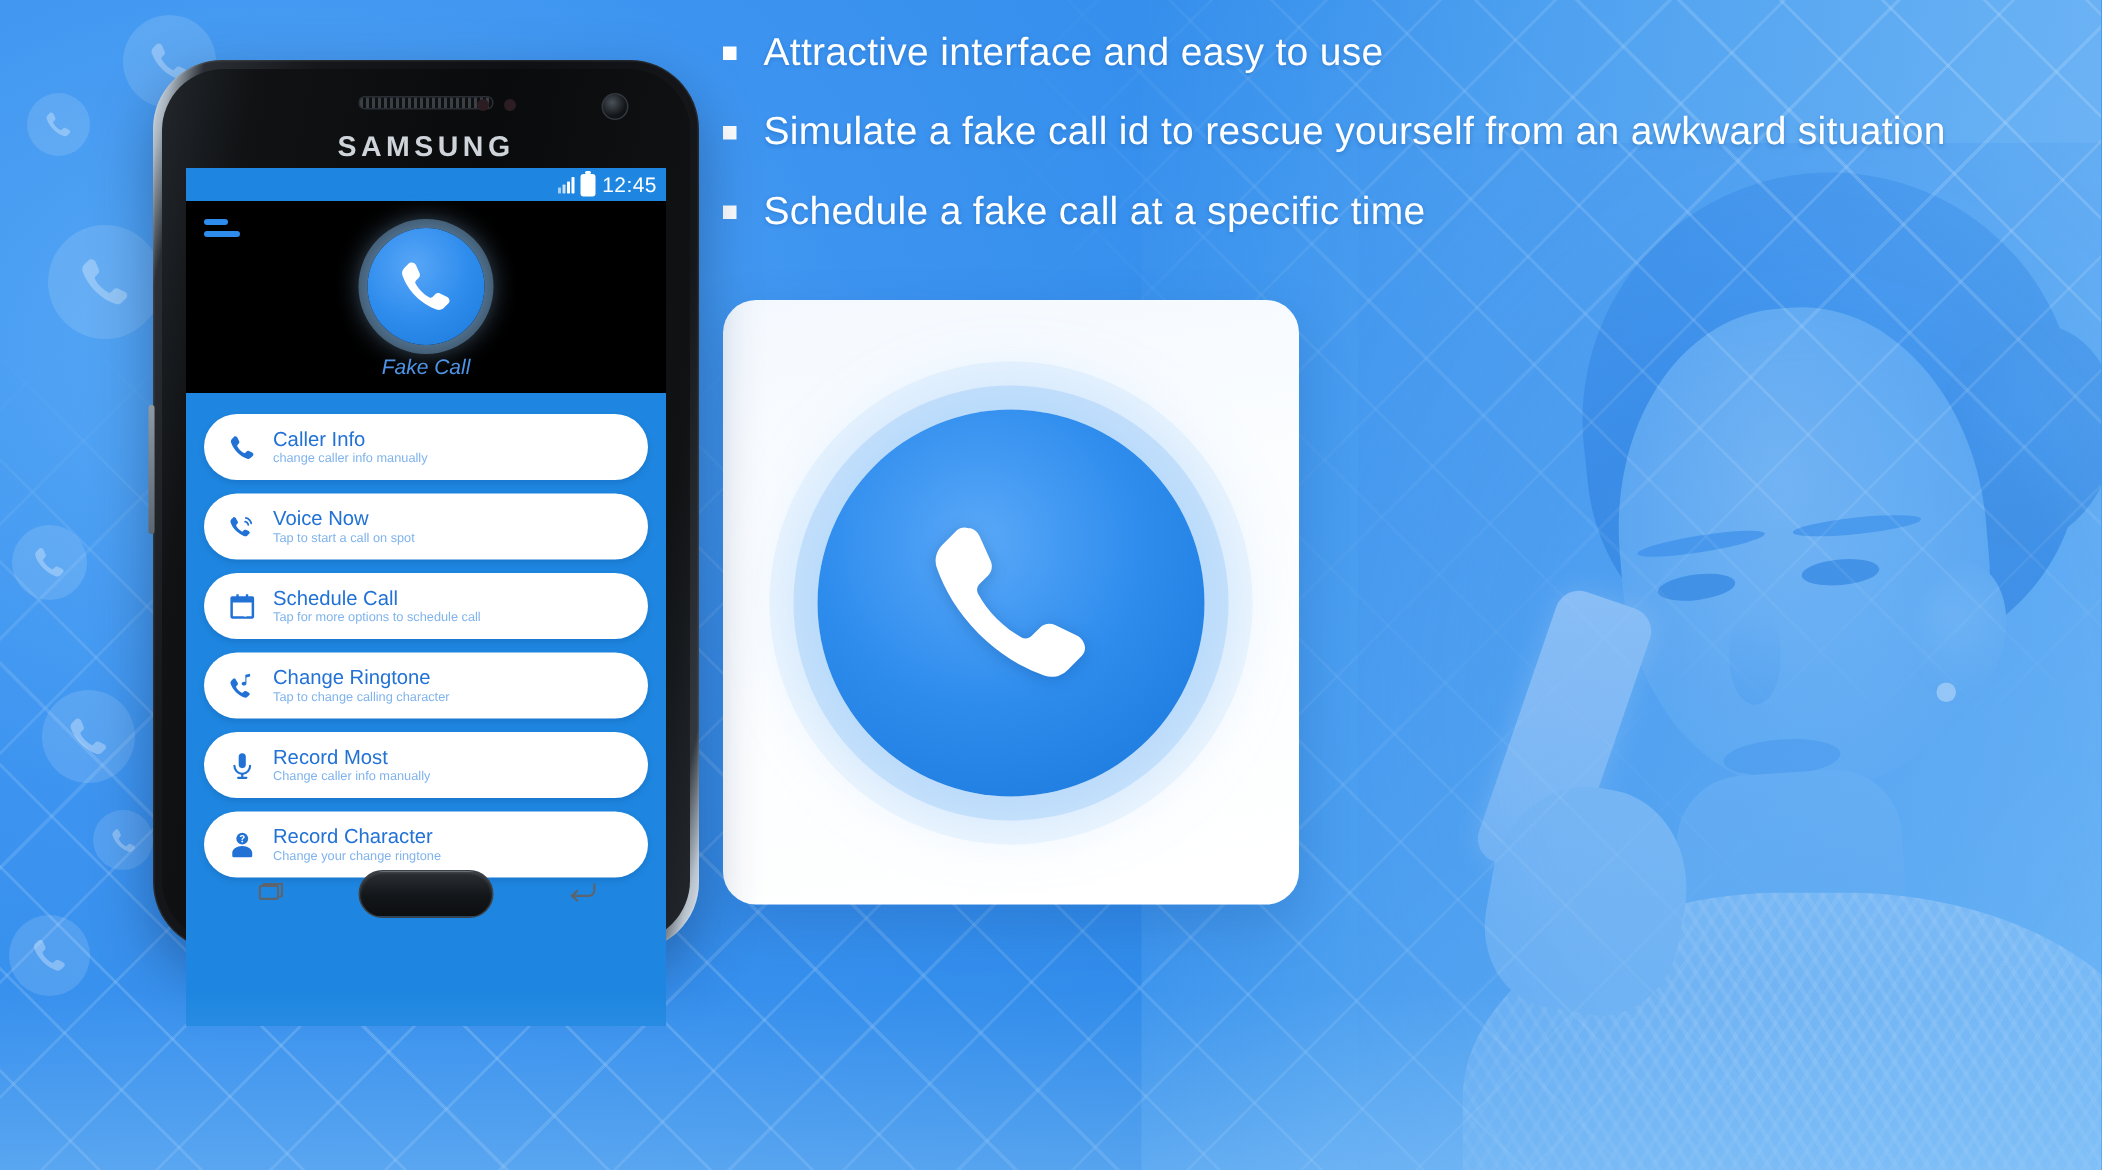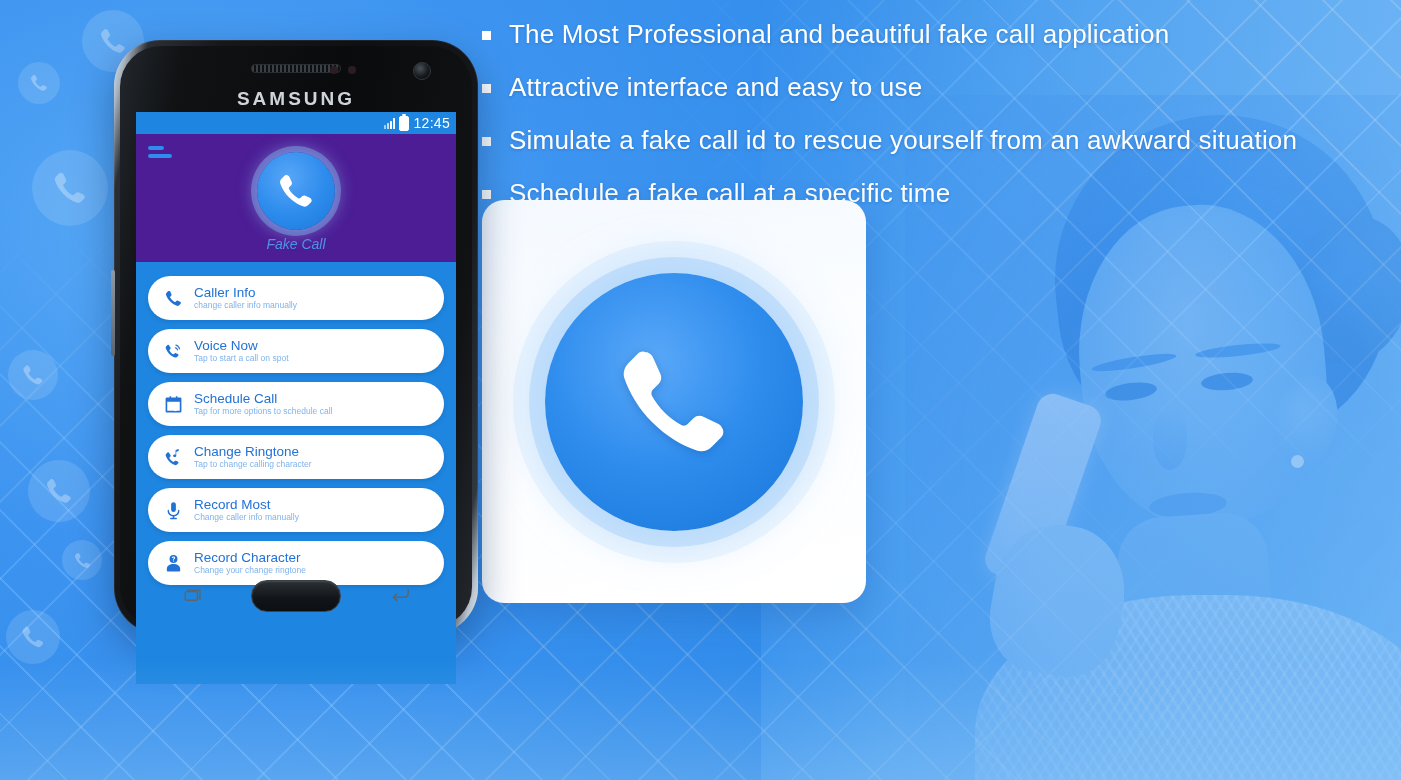--- a/index.html
+++ b/index.html
@@ -109,21 +109,21 @@
     position:absolute;left:50%;top:50%;transform:translate(-50%,-50%);
     width:258px;height:258px;border-radius:50%;
     background:radial-gradient(circle at 42% 34%, #59a8f8 0%, #2e8ced 48%, #1676d8 100%);
     box-shadow:0 0 0 16px rgba(130,190,248,.30), 0 0 0 32px rgba(168,212,250,.18),
                0 0 46px 14px rgba(140,196,248,.35);
     display:flex;align-items:center;justify-content:center;
   }
   .card-icon svg{fill:#ffffff;filter:drop-shadow(0 2px 5px rgba(0,60,130,.28));}
 
   
-  .phone{position:absolute;left:114px;top:40px;width:364px;height:594px;}
+  .phone{position:absolute;left:102px;top:40px;width:364px;height:594px;}
   .phone-body{
     position:absolute;inset:0;border-radius:46px;
     background:linear-gradient(103deg,#e8eef4 0%,#a9b4bf 3%,#2b2f35 7%, #15171a 22%, #0e1013 50%, #15171a 78%, #33383f 93%, #b9c3cd 97%, #e9eff5 100%);
     box-shadow:0 16px 40px rgba(10,45,95,.45), inset 0 0 0 1px rgba(255,255,255,.08);
   }
   .phone-inner{
     position:absolute;left:6px;top:6px;right:6px;bottom:6px;border-radius:41px;
     background:linear-gradient(100deg,#23272c 0%,#101214 14%,#0a0b0d 50%,#101214 86%,#24282e 100%);
   }
   .speaker{
@@ -153,21 +153,21 @@
   .statusbar .clock{font-size:14px;letter-spacing:.3px;}
   .sb-ico{display:flex;align-items:flex-end;gap:1px;height:11px;}
   .sb-ico i{display:block;width:2px;background:#ffffff;border-radius:.5px;}
   .sb-ico i:nth-child(1){height:4px;opacity:.6;}
   .sb-ico i:nth-child(2){height:6px;opacity:.75;}
   .sb-ico i:nth-child(3){height:8px;}
   .sb-ico i:nth-child(4){height:11px;}
   .batt{width:8px;height:13px;border:1.5px solid #fff;border-radius:2px;position:relative;background:#fff;}
   .batt:before{content:"";position:absolute;left:2px;top:-3px;width:4px;height:2px;background:#fff;border-radius:1px;}
 
-  .app-head{position:relative;height:128px;background:#4c1d95;}
+  .app-head{position:relative;height:128px;background:#000000;}
   .hamburger{position:absolute;left:12px;top:12px;width:26px;cursor:pointer;}
   .hamburger span{display:block;height:4px;border-radius:2px;background:#2e8ced;margin-bottom:4px;}
   .hamburger span:nth-child(1){width:16px;}
   .hamburger span:nth-child(2){width:24px;}
   .head-icon{
     position:absolute;left:50%;top:18px;transform:translateX(-50%);
     width:78px;height:78px;border-radius:50%;
     background:radial-gradient(circle at 40% 32%, #57a6f7 0%, #2e8ced 52%, #1a78da 100%);
     box-shadow:0 0 0 6px rgba(140,196,248,.38), 0 0 16px 5px rgba(150,200,249,.40);
     display:flex;align-items:center;justify-content:center;
@@ -267,24 +267,20 @@
       <div class="badge" style="left: 62px; top: 540px; width: 40px; height: 40px;">
         <svg width="19" height="19" viewBox="0 0 24 24">
           <path d="M6.6 2.5c-.5-.2-1.1-.1-1.5.3L3.3 4.6c-.8.8-1.1 2-.7 3 .9 2.6 2.6 5.6 5.3 8.3 2.7 2.7 5.7 4.4 8.3 5.3 1.1.4 2.2.1 3-.7l1.8-1.8c.4-.4.5-1 .3-1.5-.2-.5-.5-.9-1-1.1l-2.7-1.3c-.6-.3-1.4-.2-1.9.3l-1.1 1.1c-.3.3-.8.4-1.2.2-1.1-.6-2.2-1.4-3.2-2.4-1-1-1.8-2.1-2.4-3.2-.2-.4-.1-.9.2-1.2l1.1-1.1c.5-.5.6-1.3.3-1.9L8 3.5c-.2-.5-.6-.8-1.1-1z"></path>
         </svg>
       </div>
     </div>
 
   <div class="features">
     <div class="feat">
       <span class="bullet"></span>
-      <span class="txt">The Most Professional and beautiful fake call application</span>
-    </div>
-    <div class="feat">
-      <span class="bullet"></span>
       <span class="txt">Attractive interface and easy to use</span>
     </div>
     <div class="feat">
       <span class="bullet"></span>
       <span class="txt">Simulate a fake call id to rescue yourself from an awkward situation</span>
     </div>
     <div class="feat">
       <span class="bullet"></span>
       <span class="txt">Schedule a fake call at a specific time</span>
     </div>

